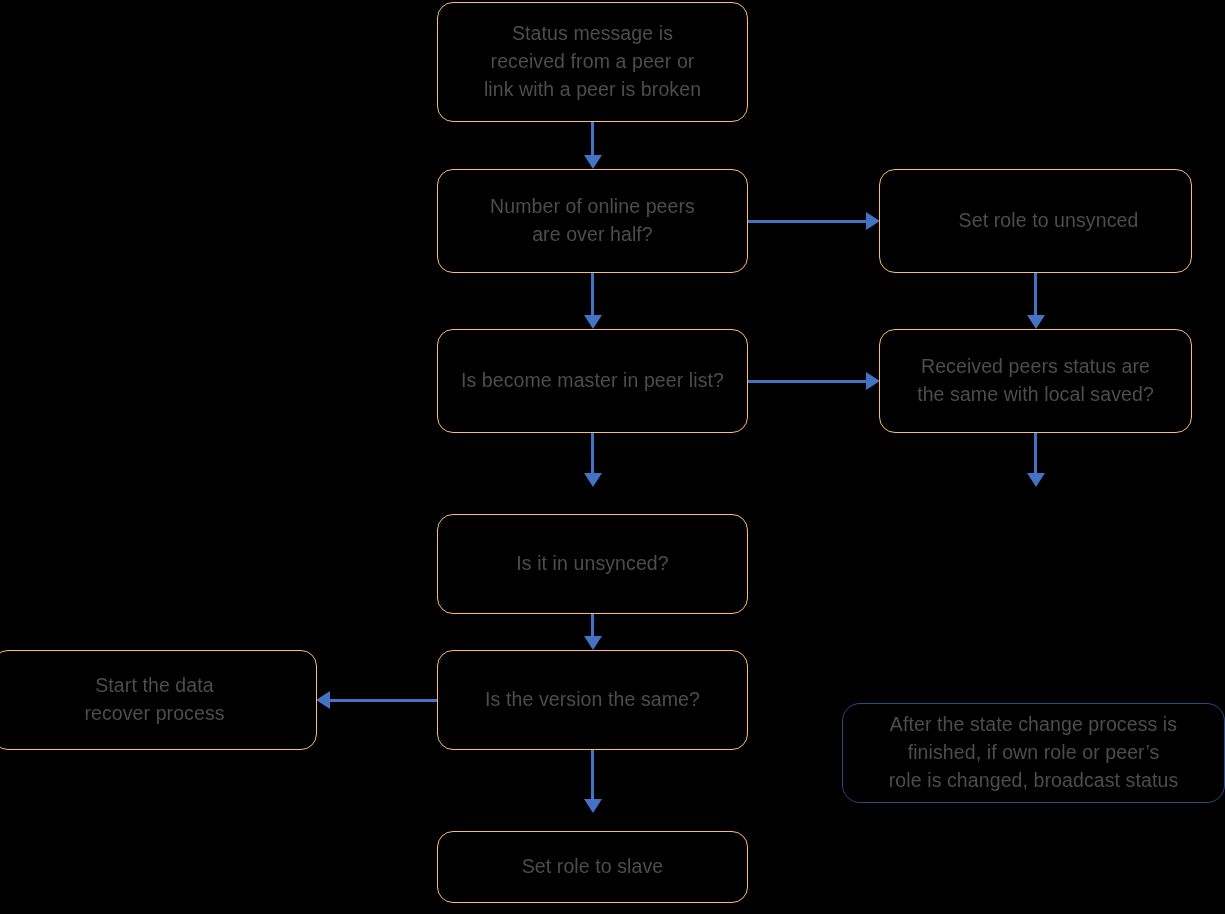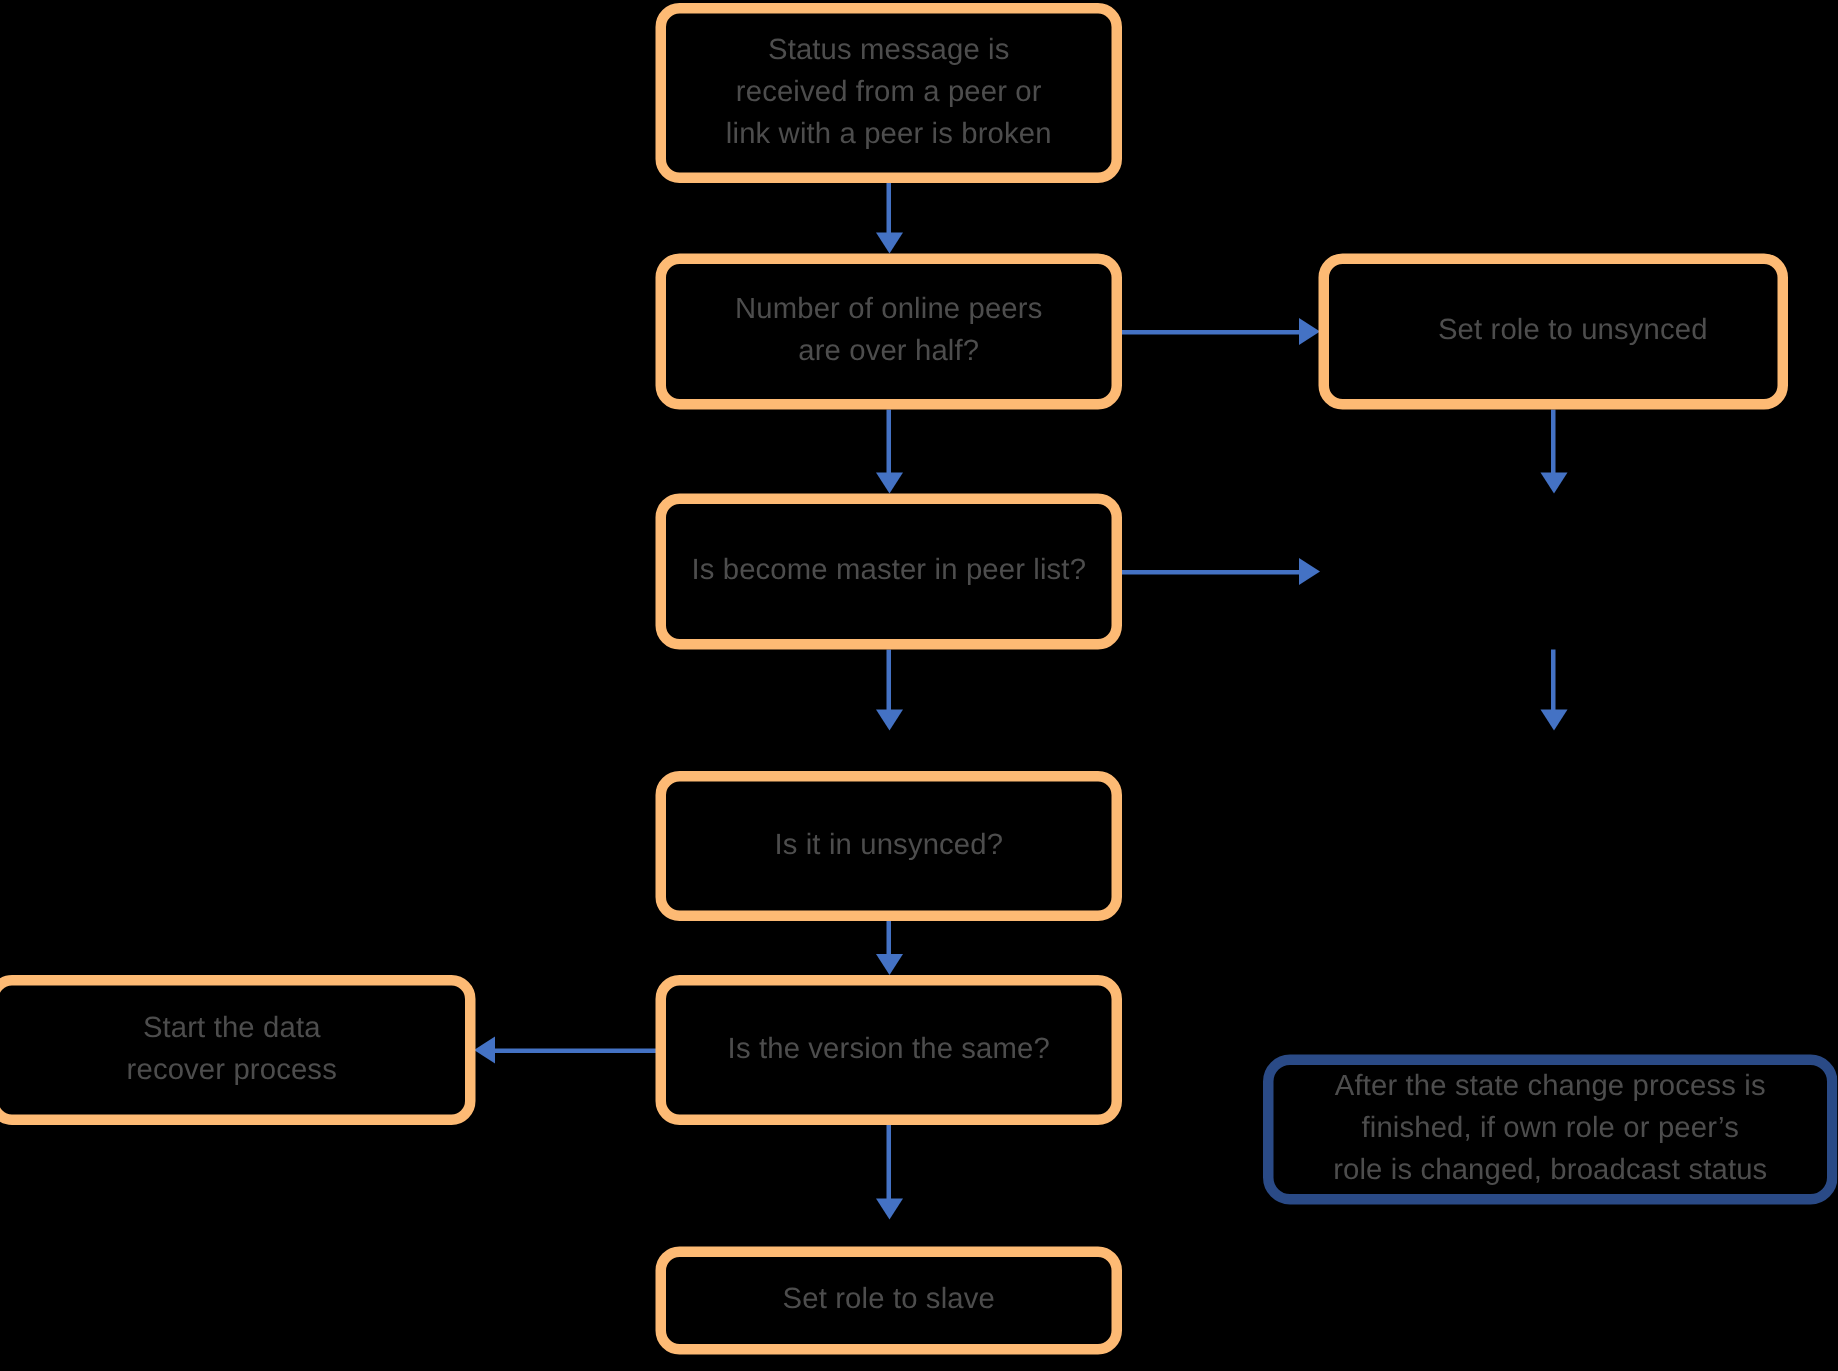--- a/index.html
+++ b/index.html
@@ -12,21 +12,21 @@
     position: relative;
     width: 1225px;
     height: 914px;
     background: #000000;
     overflow: hidden;
     font-family: "Liberation Sans", "DejaVu Sans", sans-serif;
   }
   .node {
     position: absolute;
     box-sizing: border-box;
-    border: 7px solid #fdba74;
+    border: 1px solid #fdba74;
     border-radius: 16px;
     background: #000000;
     color: #4d4d4d;
     display: flex;
     align-items: center;
     justify-content: center;
     text-align: center;
     font-size: 19.5px;
     line-height: 1.42;
     letter-spacing: 0.1px;
@@ -104,20 +104,22 @@
 received from a peer or
 link with a peer is broken</div>
 
   <div class="node" style="left:437px; top:169px; width:311px; height:104px;">Number of online peers
 are over half?</div>
 
   <div class="node" style="left:879px; top:169px; width:313px; height:104px;padding-left:40px;">Set role to unsynced</div>
 
   <div class="node" style="left:437px; top:329px; width:311px; height:104px;">Is become master in peer list?</div>
 
+  <div class="node" style="left:879px; top:329px; width:313px; height:104px;">Received peers status are
+the same with local saved?</div>
 
   <div class="node" style="left:437px; top:514px; width:311px; height:100px;">Is it in unsynced?</div>
 
 
   <div class="node" style="left:-8px; top:650px; width:325px; height:100px;">Start the data
 recover process</div>
 
   <div class="node" style="left:437px; top:650px; width:311px; height:100px;text-align:right;">Is the version the same?</div>
 
   <div class="node note" style="left:842px; top:703px; width:383px; height:100px;">After the state change process is

